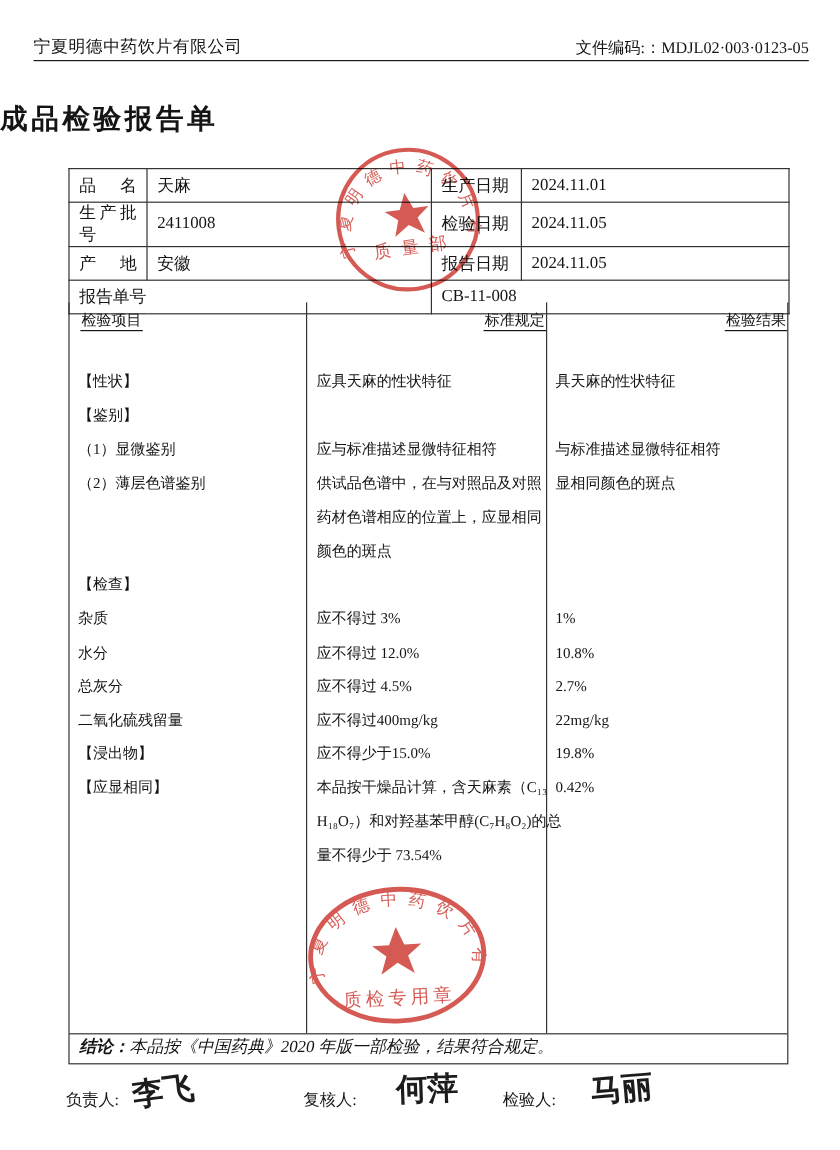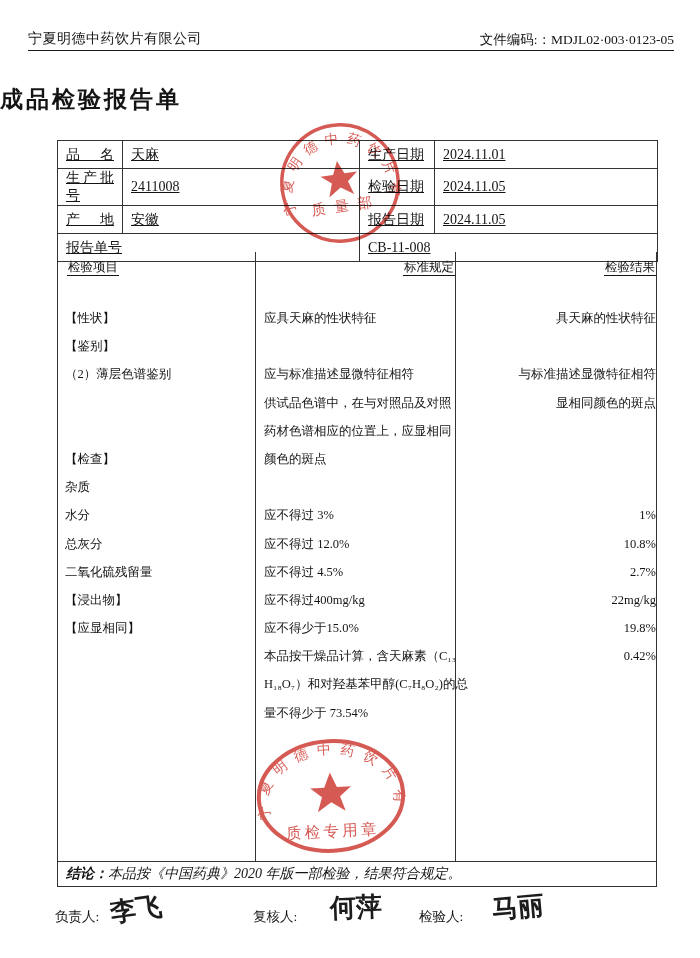--- a/index.html
+++ b/index.html
@@ -17,39 +17,39 @@
   .hdr-code    { position:absolute; right:26px; top:31px; font-size:13.5px; }
   .hdr-rule    { position:absolute; left:28px; right:26px; top:50px; border-bottom:1.6px solid #1a1a1a; }
 
   
   .doc-title { position:absolute; left:0; right:0; top:84px; 
                font-size:23px; font-weight:bold; letter-spacing:3px; }
 
   
   .info-table { position:absolute; left:57px; top:140px; width:600px;
                 border-collapse:collapse; table-layout:fixed; font-size:14px; }
-  .info-table td { border:1px solid #333; height:28px; padding:0 8px; vertical-align:middle;text-decoration:underline; }
+  .info-table td { border:1px solid #333; height:28px; padding:0 8px; vertical-align:middle; }
   .jlabel { text-align:justify; text-align-last:justify; }
 
   
   .main-table { position:absolute; left:57px; top:252px; width:600px; height:609px;
                 display:flex; border:1px solid #333; border-top:none; border-bottom:none;
                 font-size:12.5px; }
   .mcol { height:100%; }
   .mcol-item     { width:198px; border-right:1px solid #333; }
   .mcol-standard { width:200px; border-right:1px solid #333; }
   .mcol-result   { flex:1; }
   .col-header { height:52px; padding-top:7px; }
   .col-header.center { text-align:right; }
   .col-header span { border-bottom:1px solid #141414; padding:0 1px 1px 1px; }
   .mcol-item  .col-header { padding-left:9px; }
   .line { height:28.2px; line-height:28.2px; white-space:nowrap; overflow:visible; }
   .mcol-item  .line { padding-left:7px; }
   .mcol-standard .line { padding-left:8px; }
-  .mcol-result   .line { padding-left:7px;text-align:right; }
+  .mcol-result   .line { padding-left:7px; }
 
   
   .conclusion { position:absolute; left:57px; top:861px; width:600px; height:26px;
                 border:1px solid #333; line-height:24px; padding-left:8px; font-size:14px;font-style:italic; }
   .conclusion b { font-weight:bold; }
 
   
   .footer { position:absolute; left:0; top:890px; width:700px; height:62px; }
   .sig-label { position:absolute; font-size:13.5px; top:18px; }
   .sig-name  { position:absolute; font-size:26px; font-weight:bold; color:#1c1c1c;
@@ -104,20 +104,21 @@
     </tr>
   </tbody>
     </table>
 
   <div class="main-table">
 
     <div class="mcol mcol-item">
       <div class="col-header"><span>检验项目</span></div>
       <div class="line">【性状】</div>
       <div class="line">【鉴别】</div>
+      <div class="line">（1）显微鉴别</div>
       <div class="line">（2）薄层色谱鉴别</div>
       <div class="line"></div>
       <div class="line"></div>
       <div class="line">【检查】</div>
       <div class="line">杂质</div>
       <div class="line">水分</div>
       <div class="line">总灰分</div>
       <div class="line">二氧化硫残留量</div>
       <div class="line">【浸出物】</div>
       <div class="line">【应显相同】</div>

